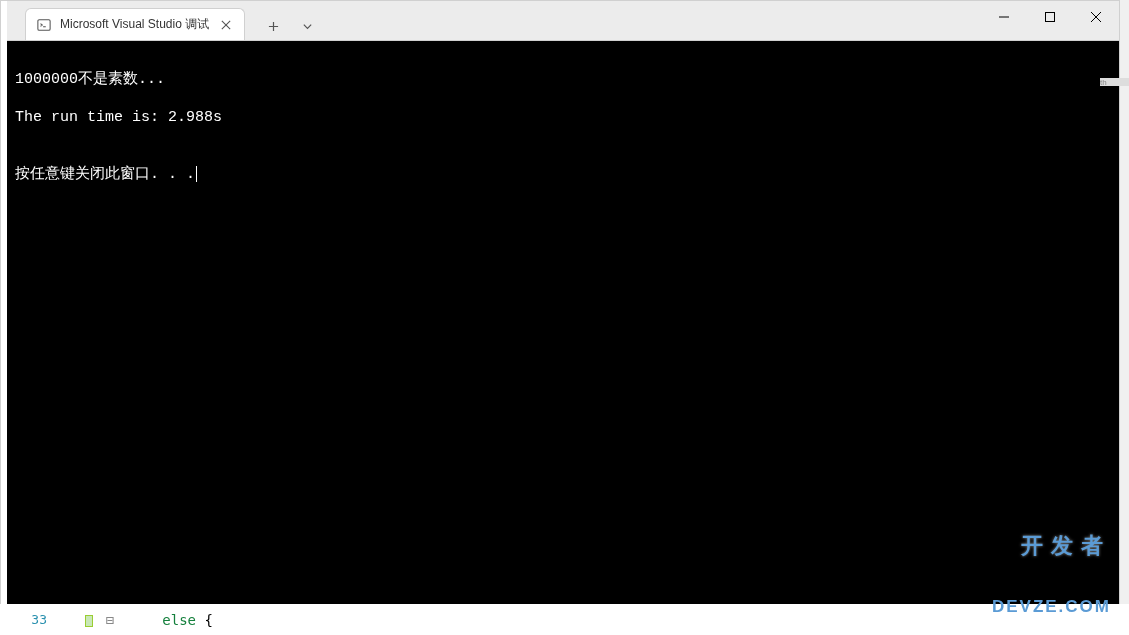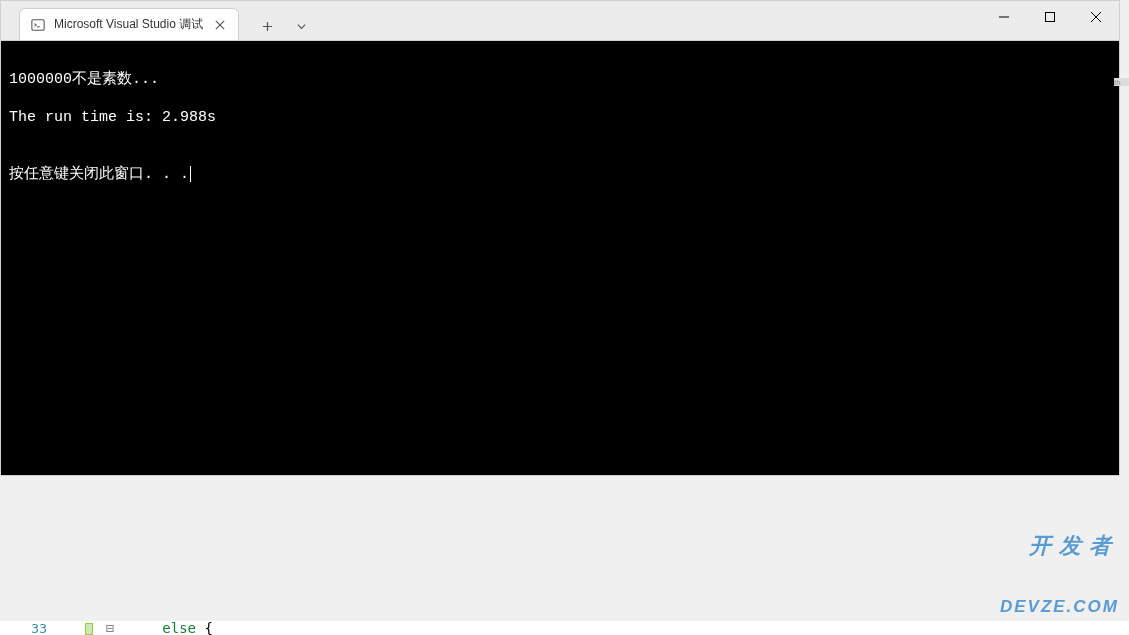--- a/index.html
+++ b/index.html
@@ -10,28 +10,29 @@
     body {
       width: 1129px;
       height: 635px;
       background: #f0f0f0;
       font-family: "Segoe UI", Arial, sans-serif;
       overflow: hidden;
       position: relative;
     }
     .window {
       width: 1120px;
-      height: 476px;
+      height: 608px;
       position: absolute;
       top: 0;
       left: 0;
       background: #fff;
       border: 1px solid #d0d0d0;
       display: flex;
       flex-direction: column;
+      padding-left: 6px;
     }
     .titlebar {
       height: 40px;
       background: #ececec;
       display: flex;
       align-items: center;
       position: relative;
       border-bottom: 1px solid #d0d0d0;
     }
     .tab-strip {
@@ -141,21 +142,21 @@
       height: 16px;
       background: #fff;
       vertical-align: middle;
       margin-left: 1px;
     }
     .background-editor {
       position: absolute;
       left: 0;
       bottom: 0;
       width: 1129px;
-      height: 14px;
+      height: 31px;
       background: #fff;
       font-family: Consolas, monospace;
       font-size: 14px;
       display: flex;
       align-items: center;
     }
     .gutter {
       width: 85px;
       text-align: right;
       color: #2b91af;
@@ -165,37 +166,36 @@
     .code-text {
       color: #15803d;
     }
     .code-brace {
       color: #000;
     }
     .side-slivers {
       position: absolute;
       right: 0;
       top: 78px;
-      width: 15px;
+      width: 29px;
       height: 8px;
       background: #ddd;
       font-size: 8px;
       color: #888;
       overflow: hidden;
       display:flex;
       align-items:center;
     }
     .watermark {
       position: absolute;
-      right: 10px;
+      right: 18px;
       bottom: 18px;
       text-align: right;
       font-family: "Microsoft YaHei", sans-serif;
       pointer-events: none;
-      font-style: italic;
     }
     .watermark .l1 {
       font-size: 22px;
       font-weight: bold;
       letter-spacing: 8px;
       color: #5b9bd5;
       text-shadow: 0 0 3px rgba(255,255,255,0.5);
     }
     .watermark .l2 {
       font-size: 17px;

